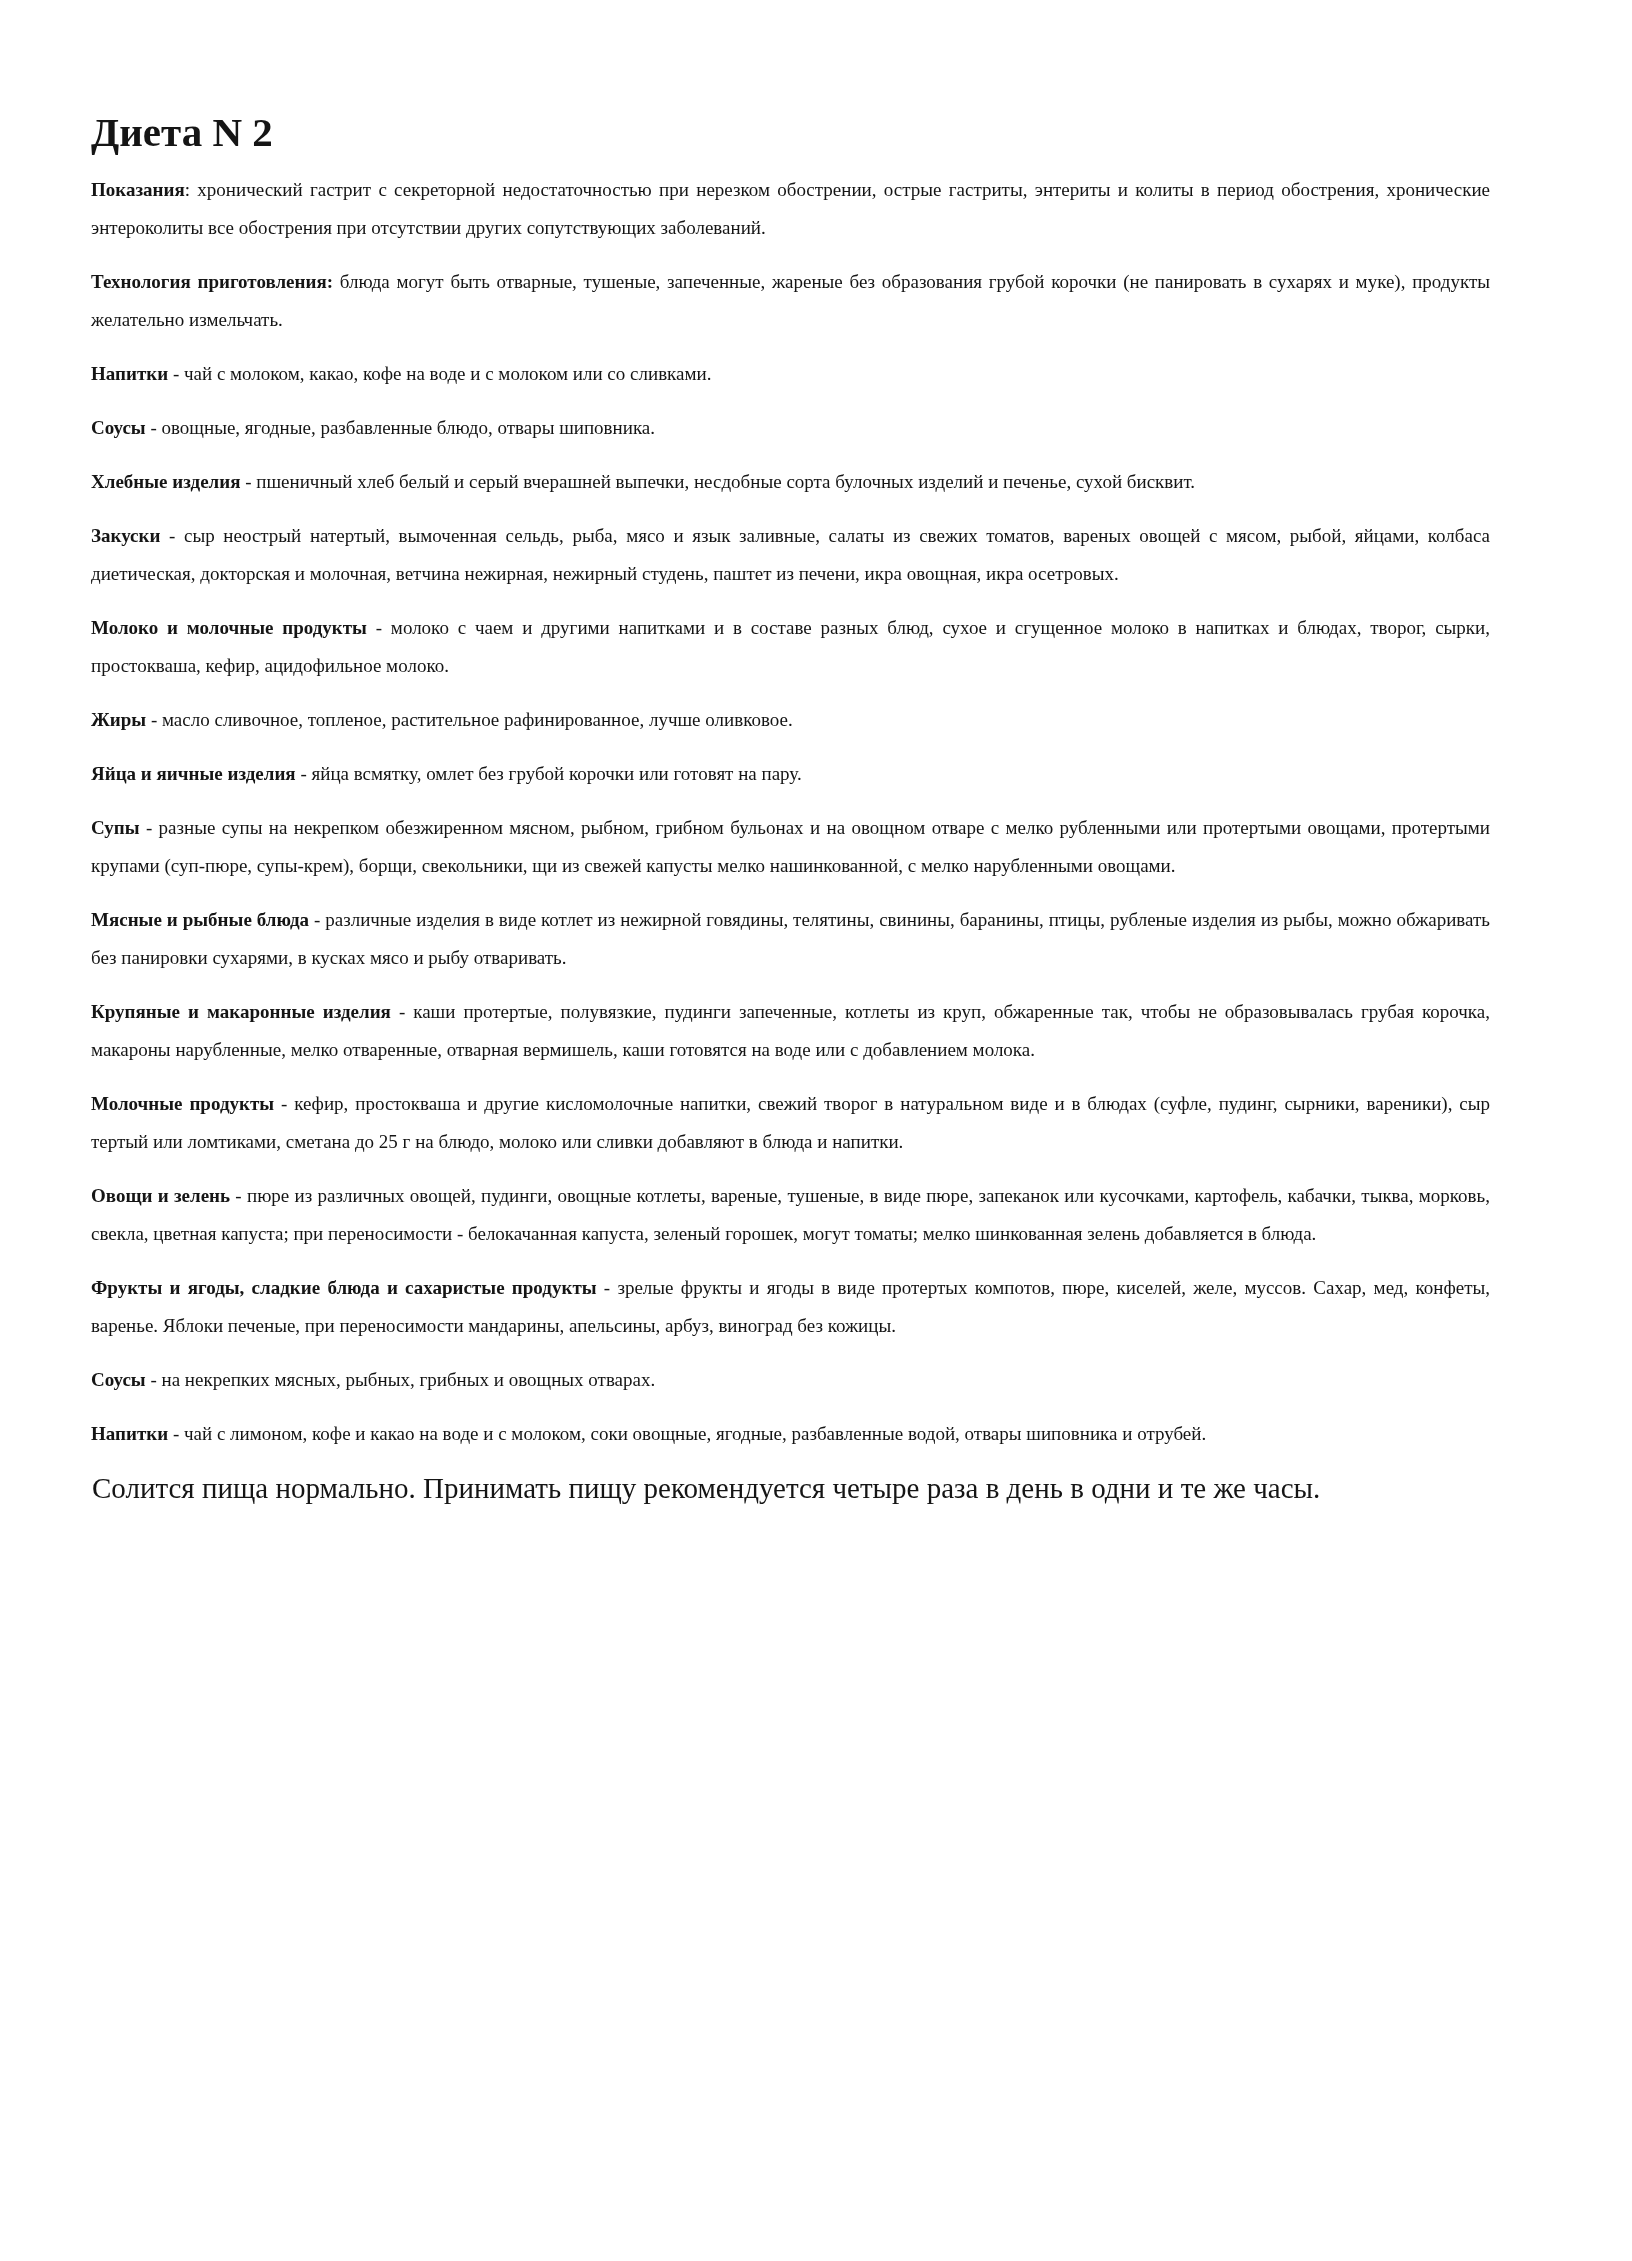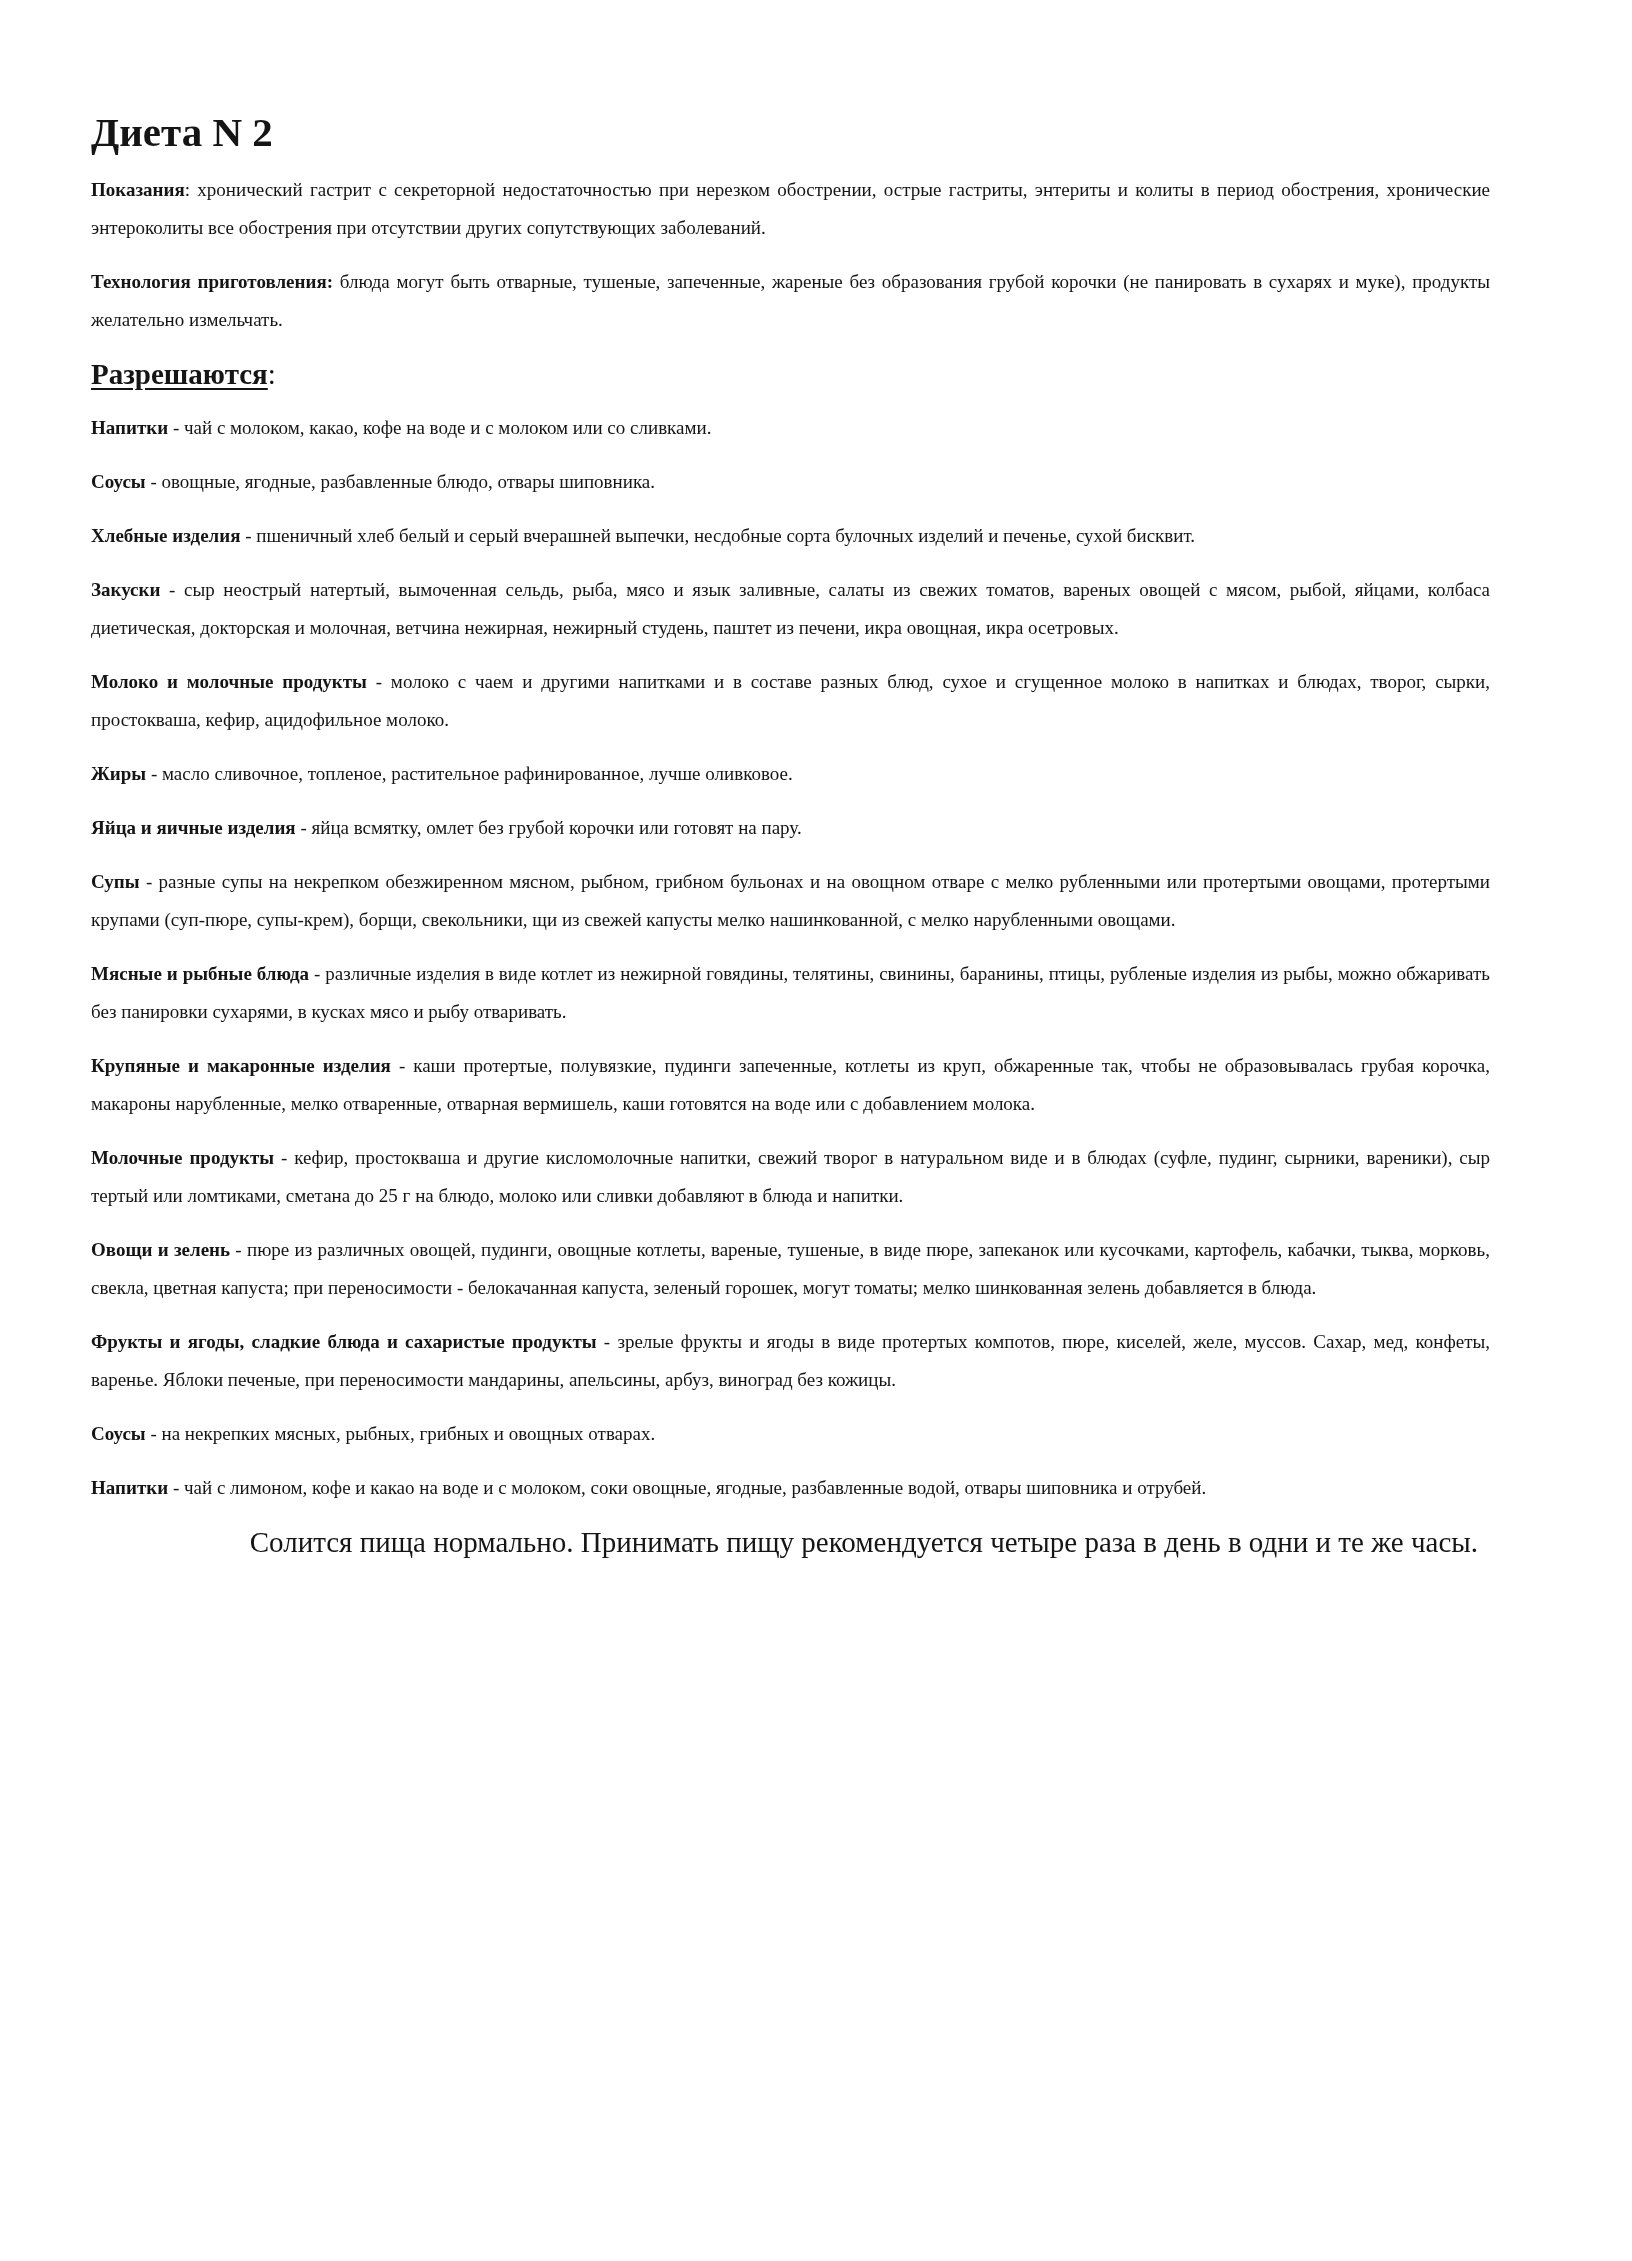--- a/index.html
+++ b/index.html
@@ -49,42 +49,39 @@
     text-decoration: underline;
     text-decoration-thickness: 2px;
     text-underline-offset: 4px;
   }
   .subheading .colon {
     font-weight: normal;
   }
   .final {
     font-size: 29px;
     line-height: 38px;
-    margin: 12px;
-    text-align: right;
+    margin: 1px;
+    text-align: left;
   }
 </style>
 </head>
 <body>
 
 <div class="page">
 
   <h1 class="title">Диета N 2</h1>
 
   <p class="para">
     <span class="lead">Показания</span><span>: </span><span>хронический гастрит с секреторной недостаточностью при нерезком обострении, ост­рые гастриты, энтериты и колиты в период обострения, хронические энтероколиты все обострения при отсутствии других сопутствующих заболеваний.</span>
   </p>
 
   <p class="para">
     <span class="lead">Технология приготовления:</span><span> блюда могут быть отварные, тушеные, запеченные, жареные без образования грубой корочки (не панировать в сухарях и муке), продукты желательно измельчать.</span>
   </p>
 
-  <p class="subheading">
-    <span class="u">Разрешаются</span><span class="colon">:</span>
-  </p>
 
   <p class="para">
     <span class="lead">Напитки</span><span> - чай с молоком, какао, кофе на воде и с молоком или со сливками.</span>
   </p>
 
   <p class="para">
     <span class="lead">Соусы</span><span> - овощные, ягодные, разбавленные блюдо, отвары шиповника.</span>
   </p>
 
   <p class="para">

